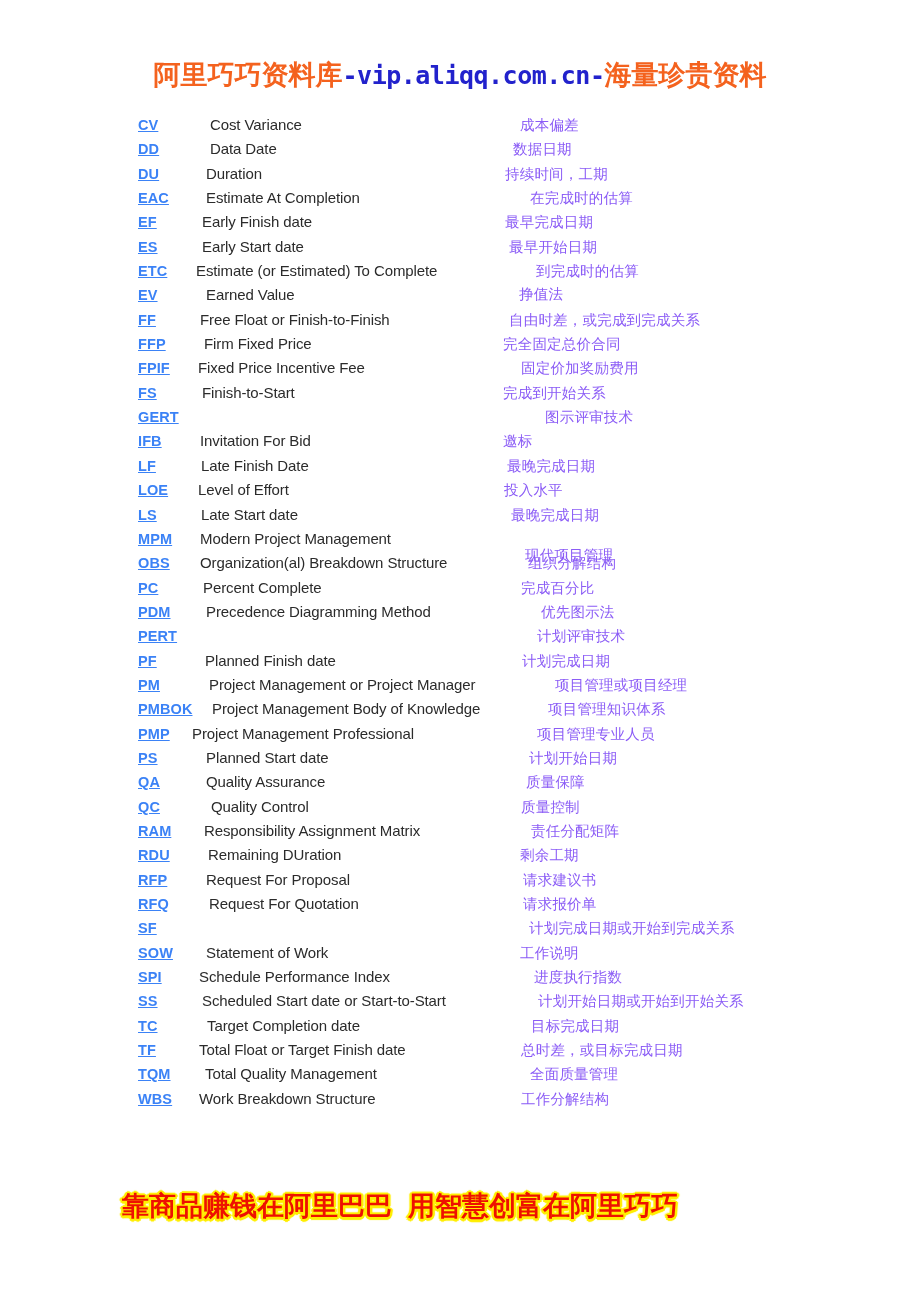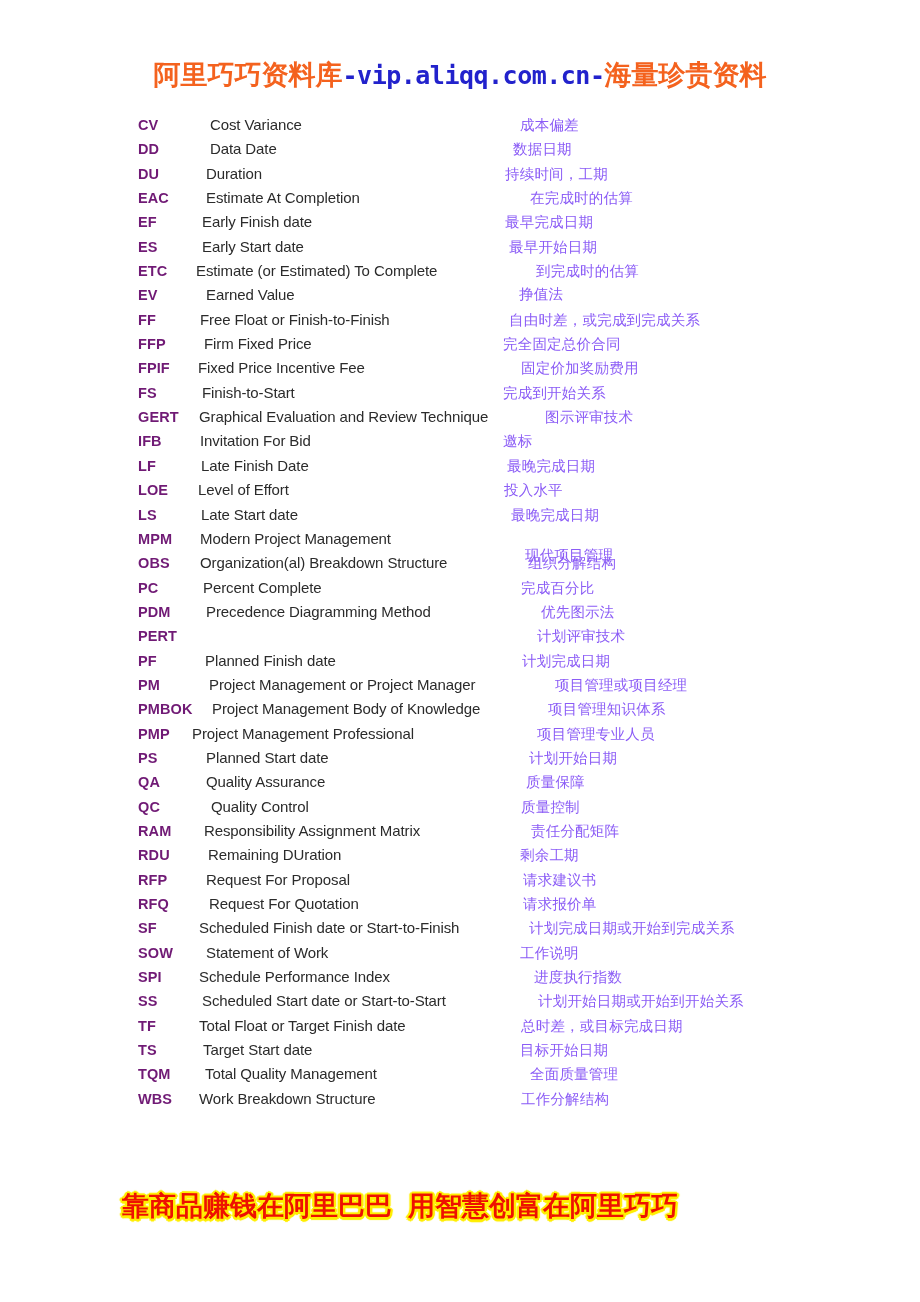--- a/index.html
+++ b/index.html
@@ -54,22 +54,23 @@
     line-height: 24.35px;
     white-space: nowrap;
   }
   .abbr {
     position: absolute;
     left: 138px;
     top: 0;
     font-family: "Liberation Sans", sans-serif;
     font-weight: bold;
     font-size: 14.5px;
-    color: #701a75;
+    color: #3b82f6;
     letter-spacing: 0.1px;
+    text-decoration: underline;
   }
   .eng {
     position: absolute;
     top: 0;
     font-family: "Liberation Sans", sans-serif;
     font-weight: 400;
     font-size: 15px;
     color: #2b2b2b;
     letter-spacing: -0.1px;
   }
@@ -168,21 +169,20 @@
       <span class="eng" style="left: 198px;">Fixed Price Incentive Fee</span>
       <span class="chn" style="left: 521px;">固定价加奖励费用</span>
     </div>
     <div class="gl-row">
       <span class="abbr">FS</span>
       <span class="eng" style="left: 202px;">Finish-to-Start</span>
       <span class="chn" style="left: 503px;">完成到开始关系</span>
     </div>
     <div class="gl-row">
       <span class="abbr">GERT</span>
-      <span class="eng" style="left: 199px;">Graphical Evaluation and Review Technique</span>
       <span class="chn" style="left: 545px;">图示评审技术</span>
     </div>
     <div class="gl-row">
       <span class="abbr">IFB</span>
       <span class="eng" style="left: 200px;">Invitation For Bid</span>
       <span class="chn" style="left: 503px;">邀标</span>
     </div>
     <div class="gl-row">
       <span class="abbr">LF</span>
       <span class="eng" style="left: 201px;">Late Finish Date</span>
@@ -272,49 +272,48 @@
       <span class="eng" style="left: 206px;">Request For Proposal</span>
       <span class="chn" style="left: 523px;">请求建议书</span>
     </div>
     <div class="gl-row">
       <span class="abbr">RFQ</span>
       <span class="eng" style="left: 209px;">Request For Quotation</span>
       <span class="chn" style="left: 523px;">请求报价单</span>
     </div>
     <div class="gl-row">
       <span class="abbr">SF</span>
-      <span class="eng" style="left: 199px;">Scheduled Finish date or Start-to-Finish</span>
       <span class="chn" style="left: 529px;">计划完成日期或开始到完成关系</span>
     </div>
     <div class="gl-row">
       <span class="abbr">SOW</span>
       <span class="eng" style="left: 206px;">Statement of Work</span>
       <span class="chn" style="left: 520px;">工作说明</span>
     </div>
     <div class="gl-row">
       <span class="abbr">SPI</span>
       <span class="eng" style="left: 199px;">Schedule Performance Index</span>
       <span class="chn" style="left: 534px;">进度执行指数</span>
     </div>
     <div class="gl-row">
       <span class="abbr">SS</span>
       <span class="eng" style="left: 202px;">Scheduled Start date or Start-to-Start</span>
       <span class="chn" style="left: 538px;">计划开始日期或开始到开始关系</span>
     </div>
     <div class="gl-row">
+      <span class="abbr">TC</span>
+      <span class="eng" style="left: 207px;">Target Completion date</span>
+      <span class="chn" style="left: 531px;">目标完成日期</span>
+    </div>
+    <div class="gl-row">
       <span class="abbr">TF</span>
       <span class="eng" style="left: 199px;">Total Float or Target Finish date</span>
       <span class="chn" style="left: 521px;">总时差，或目标完成日期</span>
     </div>
     <div class="gl-row">
-      <span class="abbr">TS</span>
-      <span class="eng" style="left: 203px;">Target Start date</span>
-      <span class="chn" style="left: 520px;">目标开始日期</span>
-    </div>
-    <div class="gl-row">
       <span class="abbr">TQM</span>
       <span class="eng" style="left: 205px;">Total Quality Management</span>
       <span class="chn" style="left: 530px;">全面质量管理</span>
     </div>
     <div class="gl-row">
       <span class="abbr">WBS</span>
       <span class="eng" style="left: 199px;">Work Breakdown Structure</span>
       <span class="chn" style="left: 521px; text-align: right;">工作分解结构</span>
     </div>
   </div>

